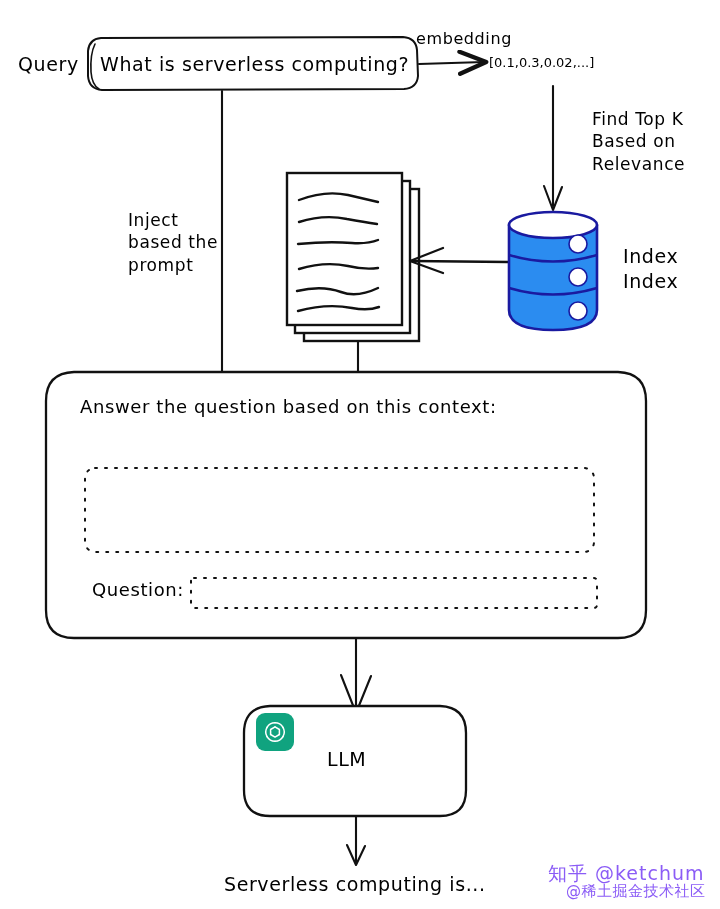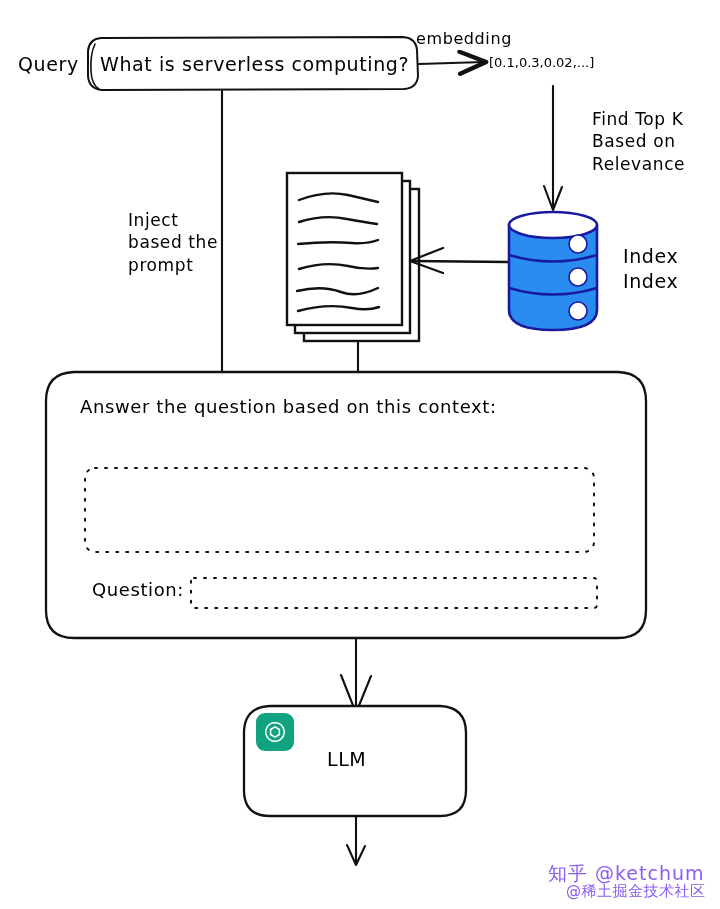--- a/index.html
+++ b/index.html
@@ -181,17 +181,18 @@
 
   <div class="lbl t-topk"><span>Find Top K</span><br><span>Based on</span><br><span>Relevance</span></div>
 
   <div class="lbl t-vecidx"><span>Index</span><br><span>Index</span></div>
 
   <div class="lbl t-inject"><span>Inject</span><br><span>based the</span><br><span>prompt</span></div>
 
   <div class="lbl t-answer">Answer the question based on this context:</div>
   <div class="lbl t-question">Question:</div>
   <div class="lbl t-llm">LLM</div>
+  <div class="lbl t-out">Serverless computing is...</div>
 
   <div class="wm wm1">知乎 @ketchum</div>
   <div class="wm wm2">@稀土掘金技术社区</div>
 
 </div>
 
 </body></html>

